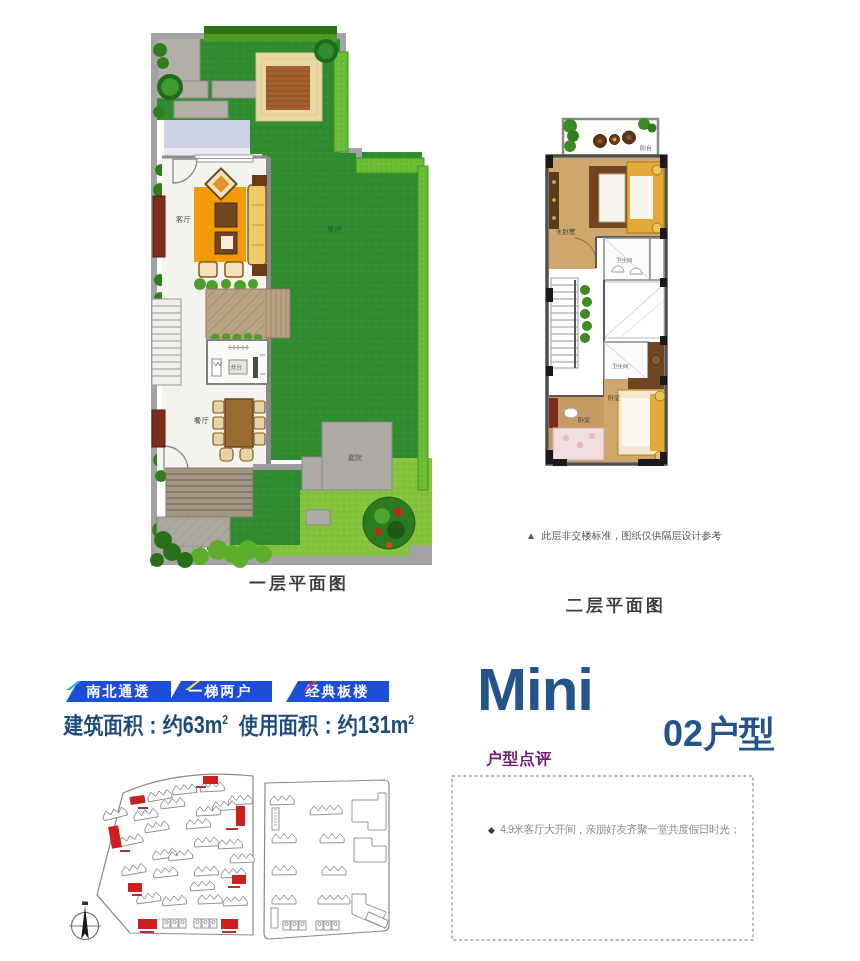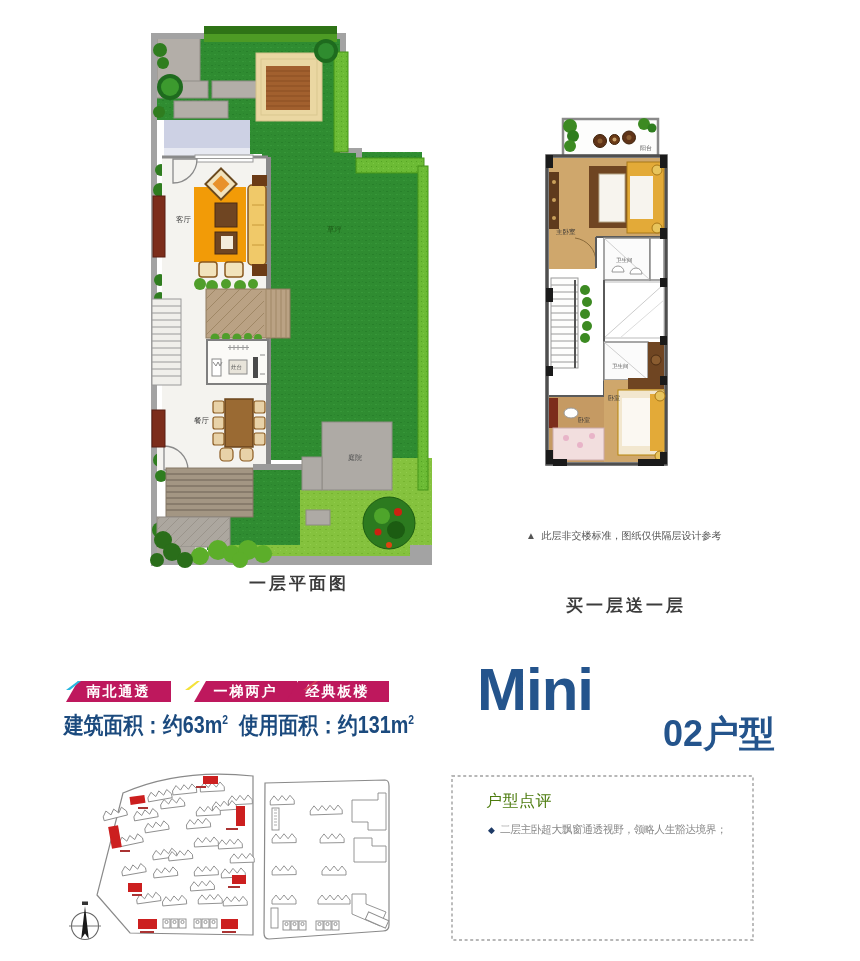--- a/index.html
+++ b/index.html
@@ -1,18 +1,18 @@
 <!DOCTYPE html>
 <html><head>
 <meta charset="utf-8">
 <style>
 html,body{margin:0;padding:0;background:#fff;}
 #page{position:relative;width:860px;height:961px;background:#fff;font-family:"Liberation Sans",sans-serif;overflow:hidden;}
 .abs{position:absolute;}
-.ribbon{position:absolute;top:681px;height:21px;background:#be185d;color:#fff;font-weight:bold;font-size:14px;line-height:21px;text-align:center;letter-spacing:2px;clip-path:polygon(12px 0,100% 0,100% 100%,0 100%);}
+.ribbon{position:absolute;top:681px;height:21px;background:#1d4ed8;color:#fff;font-weight:bold;font-size:14px;line-height:21px;text-align:center;letter-spacing:2px;clip-path:polygon(12px 0,100% 0,100% 100%,0 100%);}
 .accent{position:absolute;top:681px;width:15px;height:9px;}
 .cap{position:absolute;font-weight:bold;font-size:17px;color:#3c3c3c;letter-spacing:3px;}
 </style>
 </head>
 <body>
 <div id="page">
 <svg class="abs" style="left:0;top:0" width="860" height="961" viewBox="0 0 860 961">
 <defs>
 <pattern id="lawnTex" width="7" height="7" patternUnits="userSpaceOnUse">
 <rect width="7" height="7" fill="#2f8c31"></rect>
@@ -542,37 +542,37 @@
 <line x1="69" y1="926" x2="101" y2="926" stroke="#777" stroke-width="1"></line>
 <path d="M85,906 L81.2,939 L85,933.5 L88.8,939 Z" fill="#1a1a1a"></path>
 <rect x="82" y="901.5" width="6" height="3.5" fill="#333"></rect>
 </g>
 
 <rect x="452" y="776" width="301" height="164" fill="none" stroke="#a0a0a0" stroke-width="1.4" stroke-dasharray="3,2.6"></rect>
 </svg>
 
 <div class="abs cap" style="left:249px;top:572px;">一层平面图</div>
 
-<div class="abs cap" style="left:566px;top:594px;">买一层送一层</div>
+<div class="abs cap" style="left:566px;top:594px;">二层平面图</div>
 
 <div class="abs" style="left:526px;top:529px;font-size:10px;color:#555;">▲&nbsp;&nbsp;此层非交楼标准，图纸仅供隔层设计参考</div>
 
 <div class="ribbon" style="left:66px;width:105px;">南北通透</div>
 <div class="accent" style="left:66px;background:#2ab7e0;clip-path:polygon(12px 0,100% 0,4px 100%,0 100%);"></div>
 
-<div class="ribbon" style="left:194px;width:103px;">一梯两户</div>
+<div class="ribbon" style="left:169px;width:103px;">一梯两户</div>
 <div class="accent" style="left:185px;background:#f4e23a;clip-path:polygon(12px 0,100% 0,4px 100%,0 100%);"></div>
 
 <div class="ribbon" style="left:286px;width:103px;">经典板楼</div>
 <div class="accent" style="left:303px;background:#d23a5a;clip-path:polygon(12px 0,100% 0,4px 100%,0 100%);"></div>
 
 <div class="abs" style="left:64px;top:710px;font-size:23px;font-weight:bold;color:#1b4a7e;transform:scaleX(0.86);transform-origin:0 0;white-space:nowrap;">建筑面积：约63m<sup style="font-size:12px;">2</sup>&nbsp;&nbsp;使用面积：约131m<sup style="font-size:12px;">2</sup></div>
 
 <div class="abs" style="left:477px;top:655px;font-size:60px;font-weight:bold;color:#24548c;letter-spacing:-1px;">Mini</div>
 
 <div class="abs" style="left:663px;top:710px;font-size:36px;font-weight:bold;color:#24548c;">02户型</div>
 
-<div class="abs" style="left:486px;top:791px;font-size:16px;font-weight:normal;color:#4d7c0f;letter-spacing:0.5px;">户型点评</div>
+<div class="abs" style="left:486px;top:749px;font-size:16px;font-weight:bold;color:#701a75;letter-spacing:0.5px;">户型点评</div>
 
 <div class="abs" style="left:488px;top:818px;font-size:10.8px;letter-spacing:-0.5px;color:#8a8a8a;line-height:22.3px;white-space:nowrap;">
-<div><span style="color:#1d3a66;font-size:9px;letter-spacing:0;">◆</span>&nbsp;&nbsp;二层主卧超大飘窗通透视野，领略人生豁达境界；</div>
+<div><span style="color:#1d3a66;font-size:9px;letter-spacing:0;">◆</span>&nbsp;&nbsp;4.9米客厅大开间，亲朋好友齐聚一堂共度假日时光；</div>
 </div>
 </div>
 
 </body></html>

